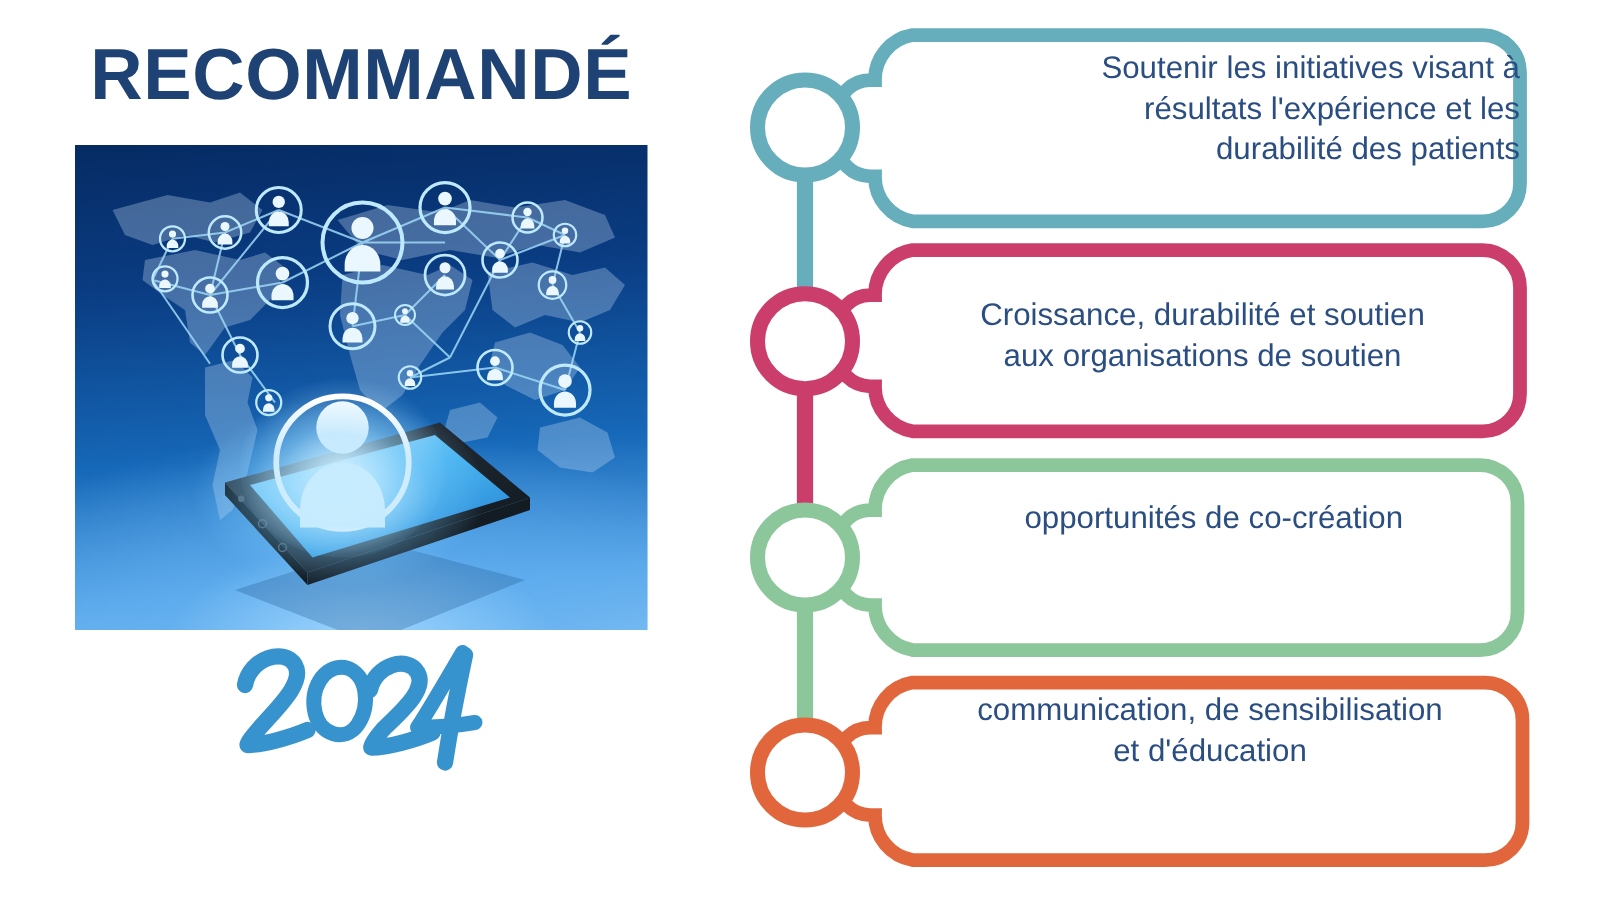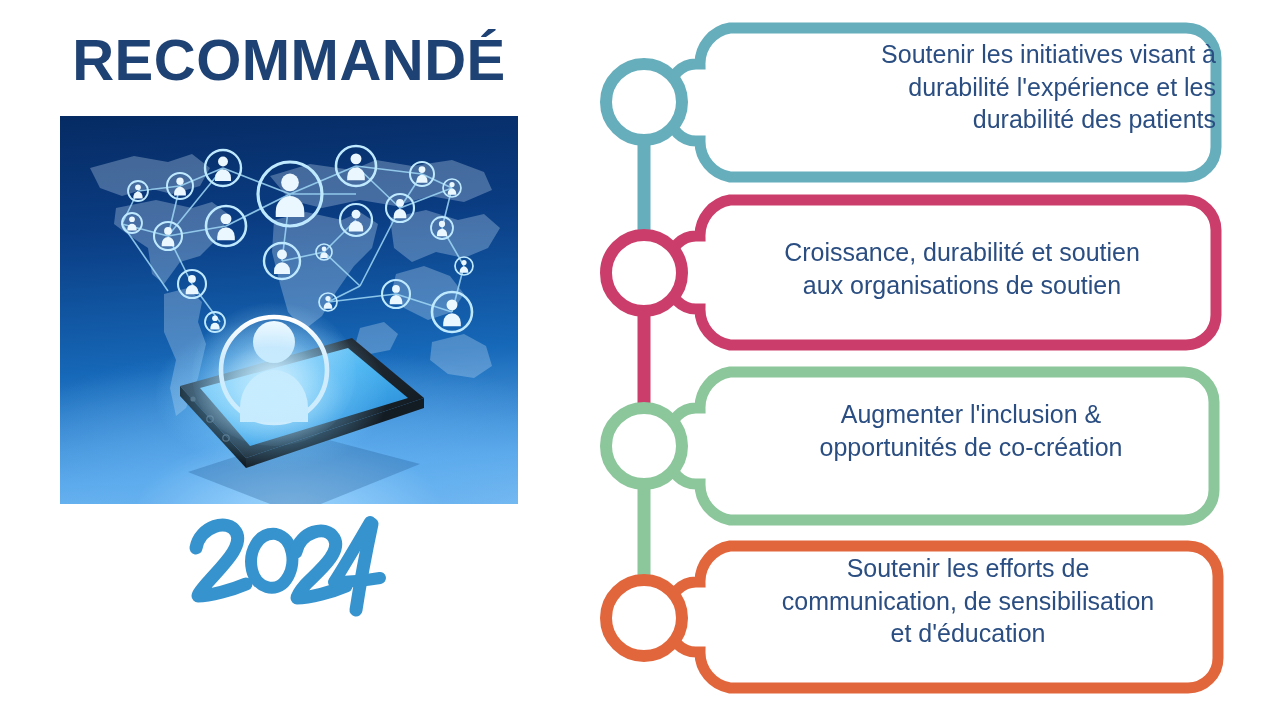--- a/index.html
+++ b/index.html
@@ -307,33 +307,31 @@
       </g>
 
       <g>
         <path id="box-4" d="M70 608 A26 26 0 0 1 96 582 L100 582 A36 36 0 0 1 130 546 L588 546 A30 30 0 0 1 618 576 L618 658 A30 30 0 0 1 588 688 L130 688 A36 36 0 0 1 100 652 L96 652 A26 26 0 0 1 70 626 Z" fill="#ffffff" stroke-width="11" stroke="#E2663C"></path>
         <circle id="ring-4" cx="44" cy="618" r="38" fill="#ffffff" stroke-width="12" stroke="#E2663C"></circle>
       </g>
     </svg>
 
     <div class="callout-text" id="callout-text-0" style="color: rgb(43, 78, 130);">
       <div>Soutenir les initiatives visant à</div>
-      <div>durabilité l'expérience et les</div>
+      <div>résultats l'expérience et les</div>
       <div>durabilité des patients</div>
     </div>
 
     <div class="callout-text" id="callout-text-1" style="color: rgb(43, 78, 130);">
       <div>Croissance, durabilité et soutien</div>
       <div>aux organisations de soutien</div>
     </div>
 
     <div class="callout-text" id="callout-text-2" style="color: rgb(43, 78, 130);">
-      <div>Augmenter l'inclusion &amp;</div>
       <div>opportunités de co-création</div>
     </div>
 
     <div class="callout-text" id="callout-text-3" style="color: rgb(43, 78, 130);">
-      <div>Soutenir les efforts de</div>
       <div>communication, de sensibilisation</div>
       <div>et d'éducation</div>
     </div>
   </div>
 </div>
 
 </body></html>

